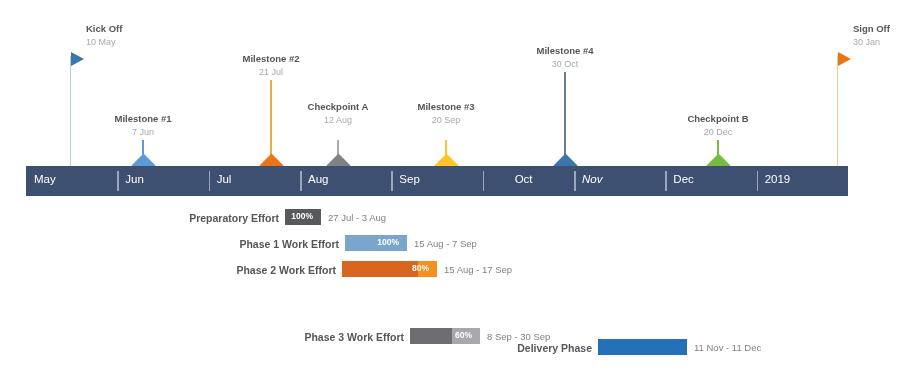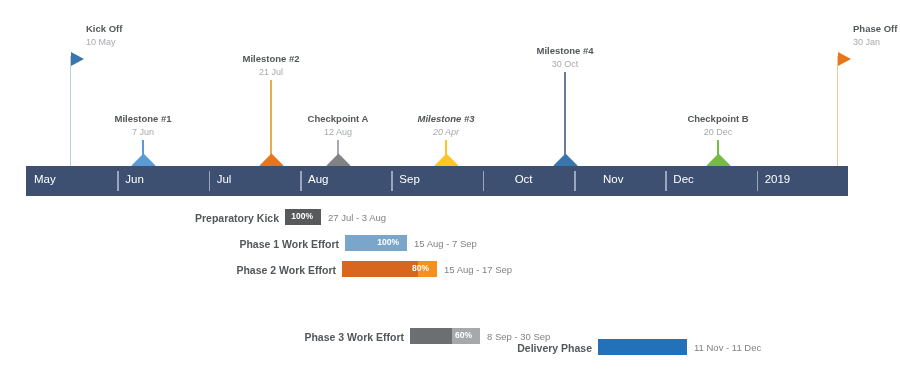--- a/index.html
+++ b/index.html
@@ -189,31 +189,31 @@
         <div class="ms-stem" style="height: 82px; background: rgb(224, 176, 74); bottom: 8px;"></div>
         <div class="ms-diamond" style="background: rgb(232, 117, 26);"></div>
         <div class="ms-label center" style="bottom: 92px;">
           <span class="ms-title">Milestone #2</span>
           <span class="ms-date">21 Jul</span>
         </div>
       </div>
       <div class="milestone" style="left: 338px;">
         <div class="ms-stem" style="height: 22px; background: rgb(167, 169, 172); bottom: 8px;"></div>
         <div class="ms-diamond" style="background: rgb(128, 130, 133);"></div>
-        <div class="ms-label center" style="bottom: 32px;">
+        <div class="ms-label center" style="bottom: 44px;">
           <span class="ms-title">Checkpoint A</span>
           <span class="ms-date">12 Aug</span>
         </div>
       </div>
       <div class="milestone" style="left: 446px;">
         <div class="ms-stem" style="height: 22px; background: rgb(255, 196, 37); bottom: 8px;"></div>
         <div class="ms-diamond" style="background: rgb(255, 196, 37);"></div>
-        <div class="ms-label center" style="bottom: 32px; font-style: italic;">
+        <div class="ms-label center" style="bottom: 44px;">
           <span class="ms-title">Milestone #3</span>
-          <span class="ms-date">20 Apr</span>
+          <span class="ms-date">20 Sep</span>
         </div>
       </div>
       <div class="milestone" style="left: 565px;">
         <div class="ms-stem" style="height: 90px; background: rgb(107, 125, 153); bottom: 8px;"></div>
         <div class="ms-diamond" style="background: rgb(58, 118, 171);"></div>
         <div class="ms-label center" style="bottom: 100px;">
           <span class="ms-title">Milestone #4</span>
           <span class="ms-date">30 Oct</span>
         </div>
       </div>
@@ -222,49 +222,49 @@
         <div class="ms-diamond" style="background: rgb(118, 188, 67);"></div>
         <div class="ms-label center" style="bottom: 32px;">
           <span class="ms-title">Checkpoint B</span>
           <span class="ms-date">20 Dec</span>
         </div>
       </div>
       <div class="milestone" style="left: 837px;">
         <div class="ms-flagpole" style="height: 118px; background: rgb(240, 200, 148);"></div>
         <div class="ms-flag right" style="border-left-color: rgb(232, 117, 26); bottom: 104px; left: 1px;"></div>
         <div class="ms-label left" style="bottom: 122px; left: 16px;">
-          <span class="ms-title">Phase Off</span>
+          <span class="ms-title">Sign Off</span>
           <span class="ms-date">30 Jan</span>
         </div>
       </div>
     </div>
 
   <div class="axis-bar">
       <div class="axis-month" style="left: 8px; color: rgb(255, 255, 255);">May</div>
       <div class="axis-tick" style="left: 91.3333px; background: rgb(154, 166, 189);"></div>
       <div class="axis-month" style="left: 99.3333px; color: rgb(255, 255, 255);">Jun</div>
       <div class="axis-tick" style="left: 182.667px; background: rgb(154, 166, 189);"></div>
       <div class="axis-month" style="left: 190.667px; color: rgb(255, 255, 255);">Jul</div>
       <div class="axis-tick" style="left: 274px; background: rgb(154, 166, 189);"></div>
       <div class="axis-month" style="left: 282px; color: rgb(255, 255, 255);">Aug</div>
       <div class="axis-tick" style="left: 365.333px; background: rgb(154, 166, 189);"></div>
       <div class="axis-month" style="left: 373.333px; color: rgb(255, 255, 255);">Sep</div>
       <div class="axis-tick" style="left: 456.667px; background: rgb(154, 166, 189);"></div>
       <div class="axis-month" style="left: 464.667px; color: rgb(255, 255, 255); padding-left: 24px;">Oct</div>
       <div class="axis-tick" style="left: 548px; background: rgb(154, 166, 189);"></div>
-      <div class="axis-month" style="left: 577px; color: rgb(255, 255, 255);">Nov</div>
+      <div class="axis-month" style="left: 556px; color: rgb(255, 255, 255); font-style: italic;">Nov</div>
       <div class="axis-tick" style="left: 639.333px; background: rgb(154, 166, 189);"></div>
       <div class="axis-month" style="left: 647.333px; color: rgb(255, 255, 255);">Dec</div>
       <div class="axis-tick" style="left: 730.667px; background: rgb(154, 166, 189);"></div>
       <div class="axis-month" style="left: 738.667px; color: rgb(255, 255, 255);">2019</div>
     </div>
 
   <div class="task-layer">
       <div class="task-row" style="top: 8px;">
-        <div class="task-name" style="left: 279px;">Preparatory Kick</div>
+        <div class="task-name" style="left: 279px;">Preparatory Effort</div>
         <div class="task-bar" style="left: 285px; width: 36px; background: rgb(166, 168, 171);">
           <div class="task-progress" style="width: 100%; background: rgb(88, 89, 91);"></div>
         </div>
         <div class="task-pct" style="left: 283px; width: 30px; text-align: right;">100%</div>
         <div class="task-dates" style="left: 328px;">27 Jul - 3 Aug</div>
       </div>
       <div class="task-row" style="top: 34px;">
         <div class="task-name" style="left: 339px;">Phase 1 Work Effort</div>
         <div class="task-bar" style="left: 345px; width: 62px; background: rgb(169, 197, 222);">
           <div class="task-progress" style="width: 100%; background: rgb(122, 166, 204);"></div>

